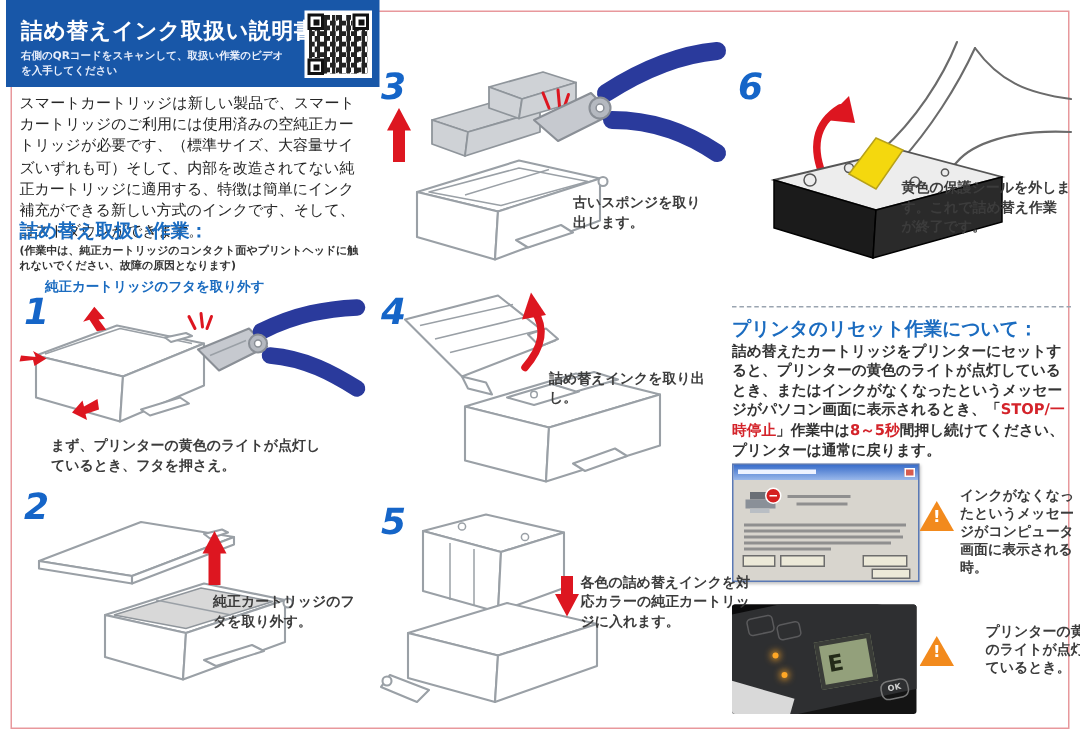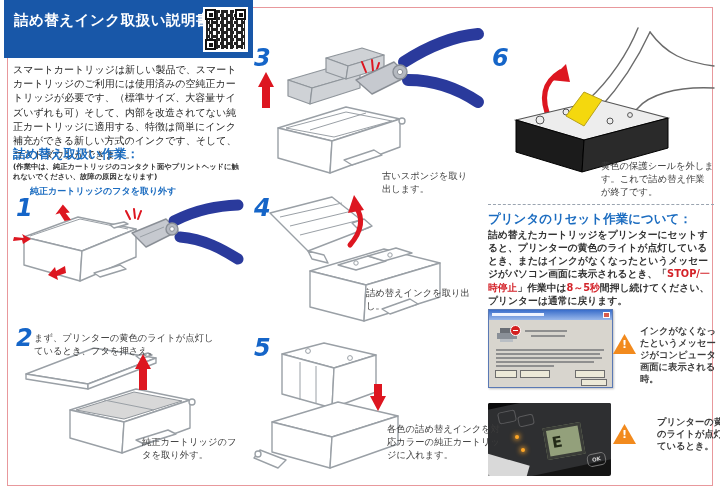--- a/index.html
+++ b/index.html
@@ -21,21 +21,21 @@
   .qr .f{position:absolute;width:11px;height:11px;border:2px solid #111;background:#fff;box-sizing:border-box;}
   .qr .f::after{content:"";position:absolute;inset:1.5px;background:#111;}
   .qr .f.tl{left:2px;top:2px}.qr .f.tr{right:2px;top:2px}.qr .f.bl{left:2px;bottom:2px}
   
   .intro{left:13px;top:63px;width:226px;font-size:10px;font-weight:400;line-height:1.42;color:#262626;z-index:2;}
   .h-blue{font-weight:bold;color:#1b6cc0;}
   .work-heading{left:13px;top:146px;font-size:12.5px;z-index:2;}
   .work-note{left:13px;top:162px;width:227px;font-size:7.3px;font-weight:bold;color:#333;line-height:1.35;z-index:2;}
   .cart-label{left:30px;top:185px;font-size:9px;z-index:2;}
   .stepnum{font-size:24px;font-weight:bold;font-style:italic;color:#1565c8;z-index:2;line-height:1;}
-  .caption{font-size:9.3px;font-weight:normal;color:#3c3c3c;line-height:1.4;z-index:4;margin-top:40px;}
+  .caption{font-size:9.3px;font-weight:bold;color:#3c3c3c;line-height:1.4;z-index:4;}
   
   .arr{z-index:2;}
   .arr .shaft{position:absolute;background:#dd1620;}
   .arr .head{position:absolute;width:0;height:0;}
   .arr.up .shaft{left:4px;top:14px;width:8px;height:22px;}
   .arr.up .head{left:0;top:0;border-left:8px solid transparent;border-right:8px solid transparent;border-bottom:15px solid #dd1620;}
   .arr.down .shaft{left:4px;top:0;width:8px;height:14px;}
   .arr.down .head{left:0;top:12px;border-left:8px solid transparent;border-right:8px solid transparent;border-top:15px solid #dd1620;}
   
   .dashed{left:488px;top:204px;width:226px;border-top:1.5px dashed #9aa4b0;z-index:2;}
@@ -83,20 +83,21 @@
   .dark2{fill:#2a2a2a;stroke:#000;stroke-width:1;}
   .handline{fill:none;stroke:#6b6b6b;stroke-width:1.4;stroke-linecap:round;}
 </style>
 </head>
 <body>
 
 <div class="abs frame"></div>
 
 <div class="abs header">
   <div class="title">詰め替えインク取扱い説明書</div>
+  <div class="subtitle">右側のQRコードをスキャンして、取扱い作業のビデオを入手してください</div>
   <div class="qr">
     <div class="pat"></div>
     <div class="f tl"></div>
     <div class="f tr"></div>
     <div class="f bl"></div>
   </div>
 </div>
 
 <div class="abs intro">スマートカートリッジは新しい製品で、スマートカートリッジのご利用には使用済みの空純正カートリッジが必要です、（標準サイズ、大容量サイズいずれも可）そして、内部を改造されてない純正カートリッジに適用する、特徴は簡単にインク補充ができる新しい方式のインクです、そして、コストダウンができます。</div>
 <div class="abs h-blue work-heading">詰め替え取扱い作業：</div>

